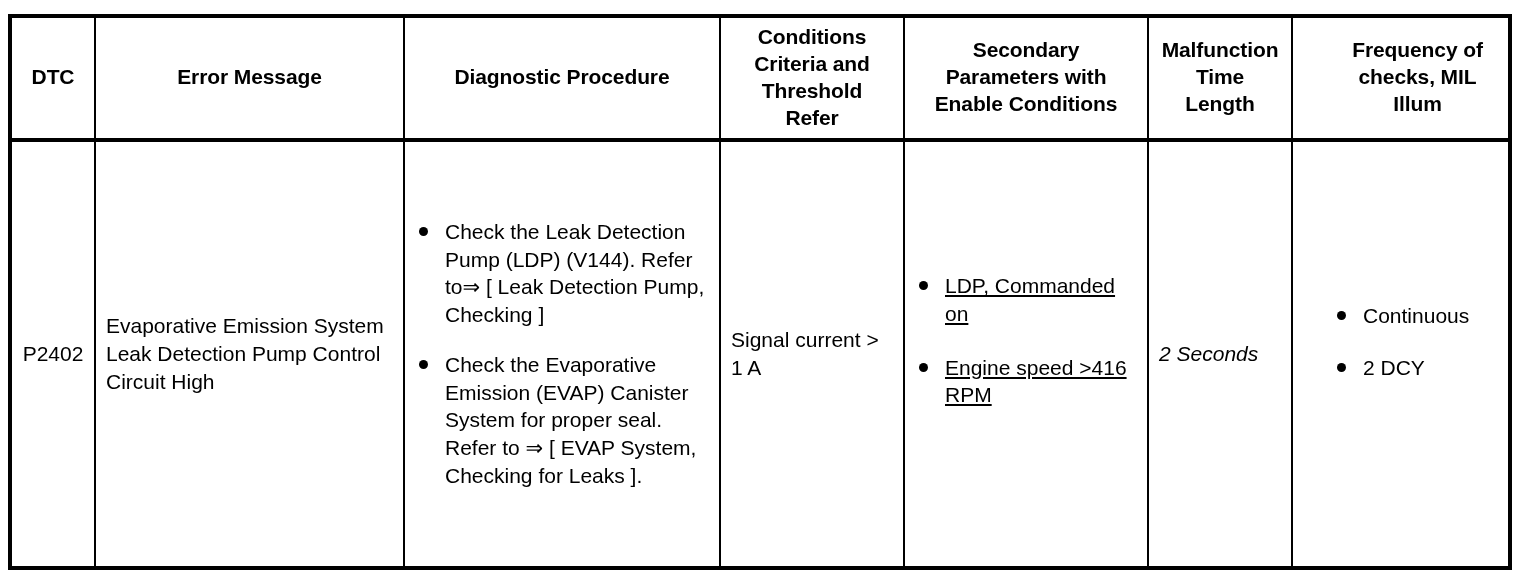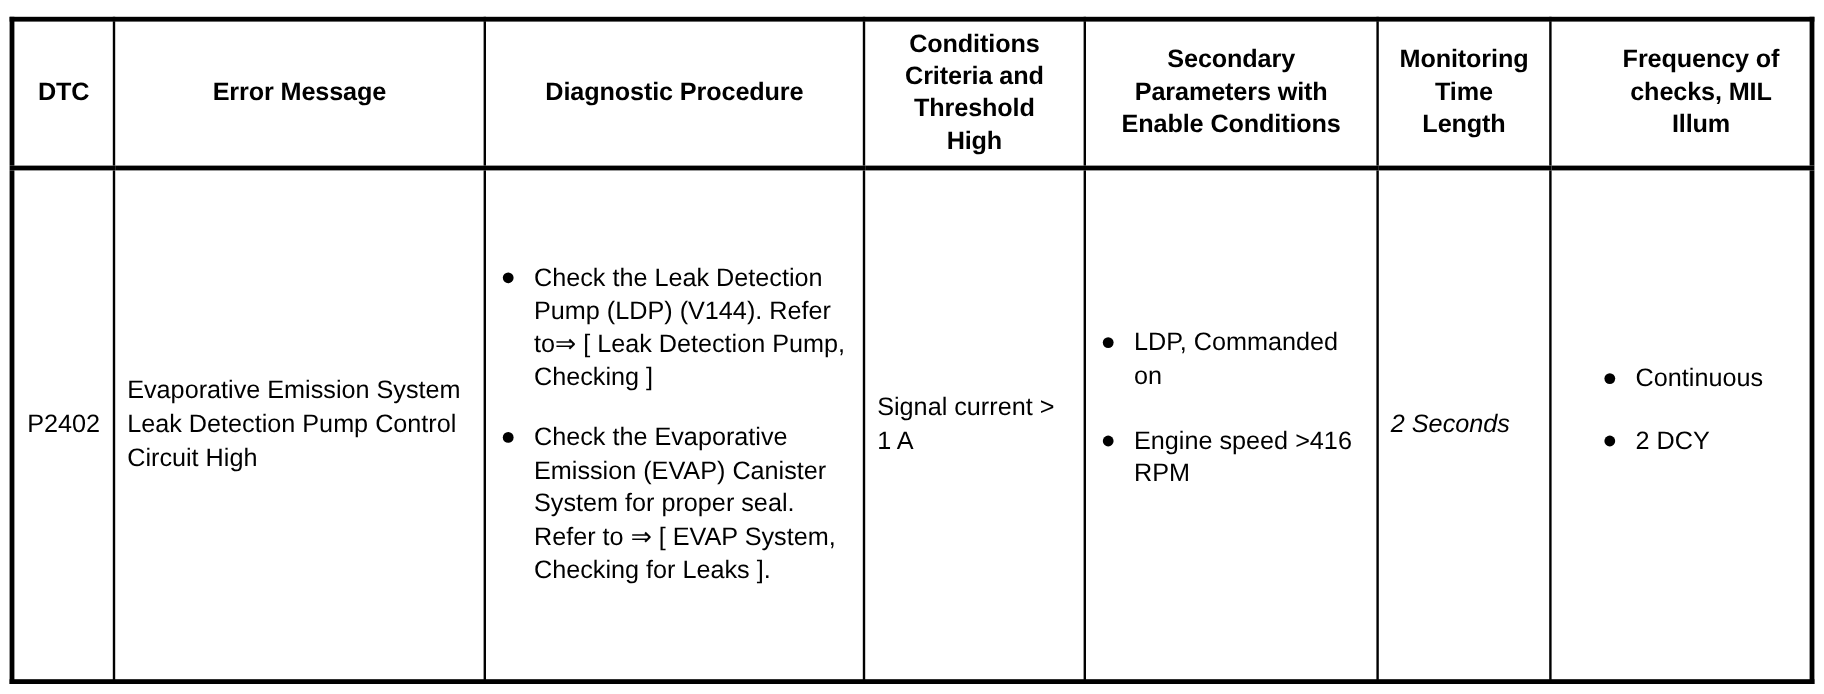--- a/index.html
+++ b/index.html
@@ -110,21 +110,21 @@
     left: 4px;
     top: 9px;
     width: 9px;
     height: 9px;
     background: #000000;
     border-radius: 50%;
     display: block;
   }
 
   
-  td.secondary-cell ul.bullets > li { margin-bottom: 26px; }
+  td.secondary-cell ul.bullets > li { margin-bottom: 26px; text-decoration: underline; }
   td.freq-cell ul.bullets > li { margin-bottom: 24px; }
 
   .nowrap-line { white-space: nowrap; font-style: italic; }
 </style>
 </head>
 <body>
 
 <div class="page">
 
   <table class="dtc-table">
@@ -146,29 +146,29 @@
         <th>
           <span class="th-inner">Error Message</span>
         </th>
         <th>
           <span class="th-inner">Diagnostic Procedure</span>
         </th>
         <th>
           <span class="th-inner">Conditions</span>
           <span class="th-inner">Criteria and</span>
           <span class="th-inner">Threshold</span>
-          <span class="th-inner">High</span>
+          <span class="th-inner">Refer</span>
         </th>
         <th>
           <span class="th-inner">Secondary</span>
           <span class="th-inner">Parameters with</span>
           <span class="th-inner">Enable Conditions</span>
         </th>
         <th>
-          <span class="th-inner">Monitoring</span>
+          <span class="th-inner">Malfunction</span>
           <span class="th-inner">Time</span>
           <span class="th-inner">Length</span>
         </th>
         <th>
           <span class="th-inner">Frequency of</span>
           <span class="th-inner">checks, MIL</span>
           <span class="th-inner">Illum</span>
         </th>
       </tr>
     </thead>

